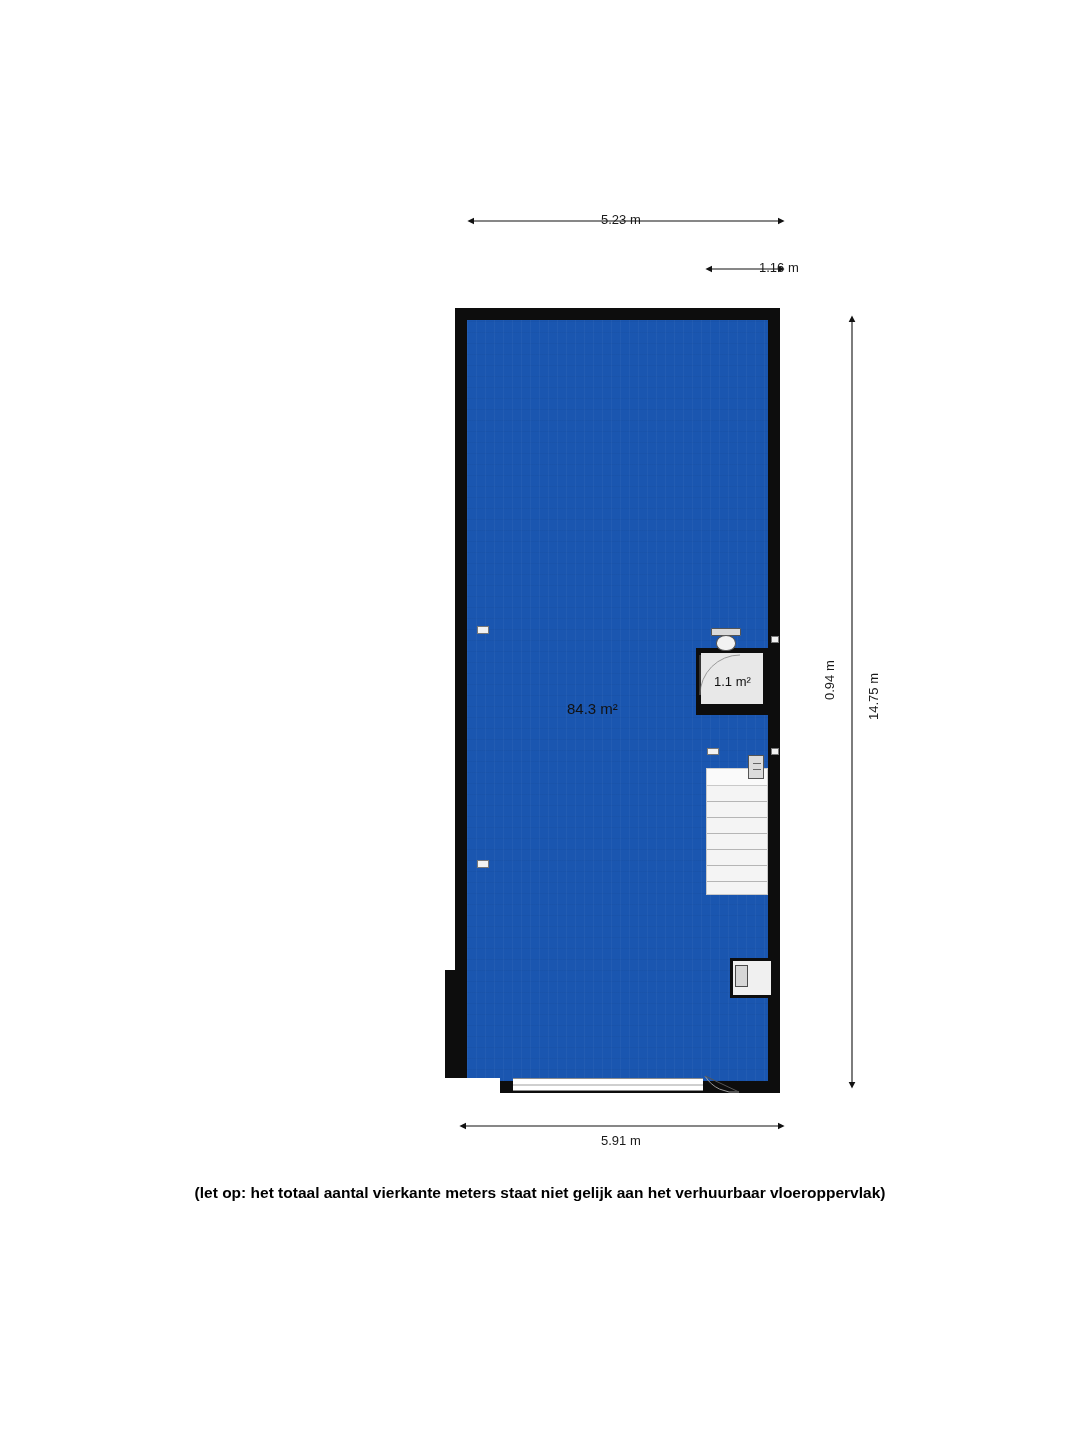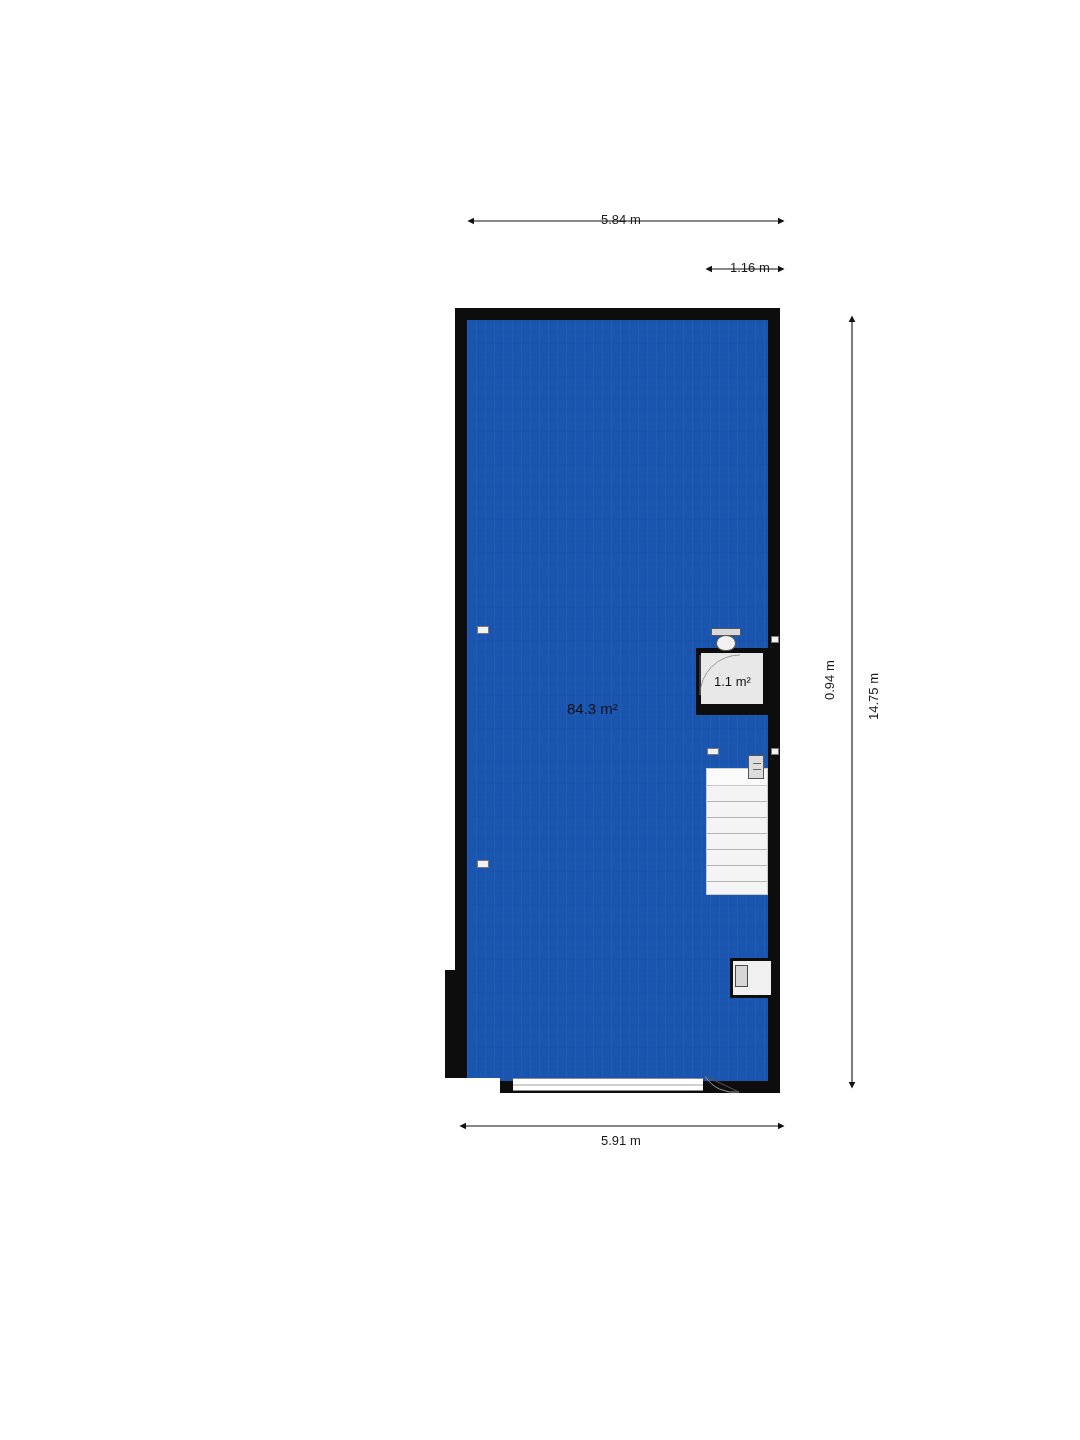--- a/index.html
+++ b/index.html
@@ -310,22 +310,22 @@
 
     <line x1="474" y1="221" x2="778" y2="221" stroke="#111" stroke-width="1.1" marker-start="url(#arrL)" marker-end="url(#arrR)"></line>
 
     <line x1="712" y1="269" x2="778" y2="269" stroke="#111" stroke-width="1.1" marker-start="url(#arrL)" marker-end="url(#arrR)"></line>
 
     <line x1="852" y1="322" x2="852" y2="1082" stroke="#111" stroke-width="1.1" marker-start="url(#arrL)" marker-end="url(#arrR)"></line>
 
     <line x1="466" y1="1126" x2="778" y2="1126" stroke="#111" stroke-width="1.1" marker-start="url(#arrL)" marker-end="url(#arrR)"></line>
   </svg>
 
-  <div class="dim-label" style="left:601px; top:212px;">5.84 m</div>
-  <div class="dim-label" style="left:730px; top:260px;">1.16 m</div>
+  <div class="dim-label" style="left:601px; top:212px;">5.23 m</div>
+  <div class="dim-label" style="left:759px; top:260px;">1.16 m</div>
   <div class="dim-label vert" style="left:822px; top:700px;">0.94 m</div>
   <div class="dim-label vert" style="left:866px; top:720px;">14.75 m</div>
   <div class="dim-label" style="left:601px; top:1133px;">5.91 m</div>
 
   <div class="plan">
 
     <div class="wall-shell"></div>
     <div class="wall-bump"></div>
     <div class="floor"></div>
     <div class="notch-white"></div>
@@ -370,15 +370,16 @@
     <div class="front-window"></div>
     <svg class="front-door" viewBox="0 0 40 20">
       <path d="M2 2 A34 34 0 0 0 36 18" fill="none" stroke="#9a9a9a" stroke-width="1"></path>
       <line x1="2" y1="2" x2="36" y2="18" stroke="#555" stroke-width="1"></line>
     </svg>
 
     <div class="area-main">84.3 m²</div>
   </div>
 
   <div class="caption">
+    <div>(let op: het totaal aantal vierkante meters staat niet gelijk aan het verhuurbaar vloeroppervlak)</div>
   </div>
 
 </div>
 
 </body></html>

